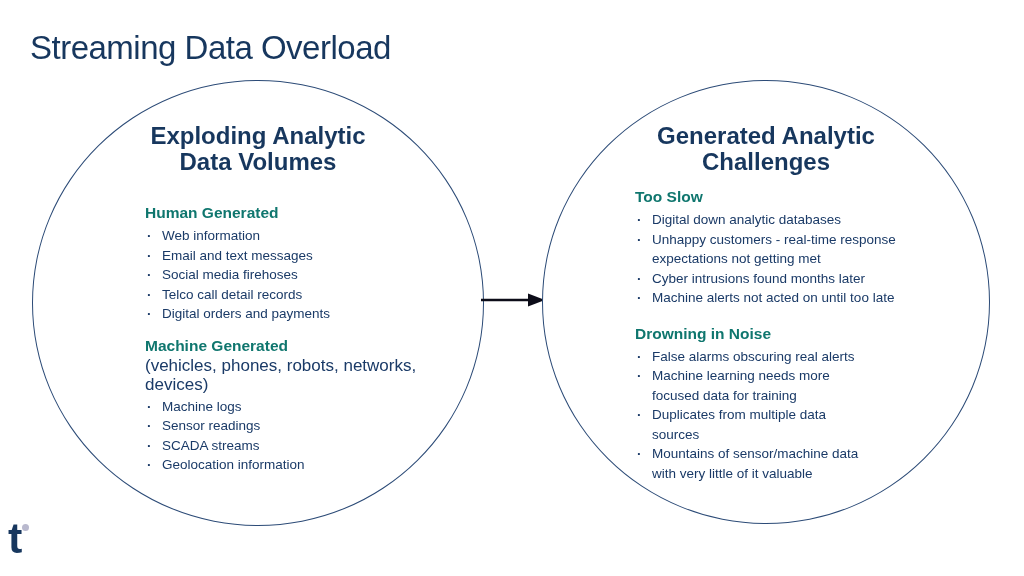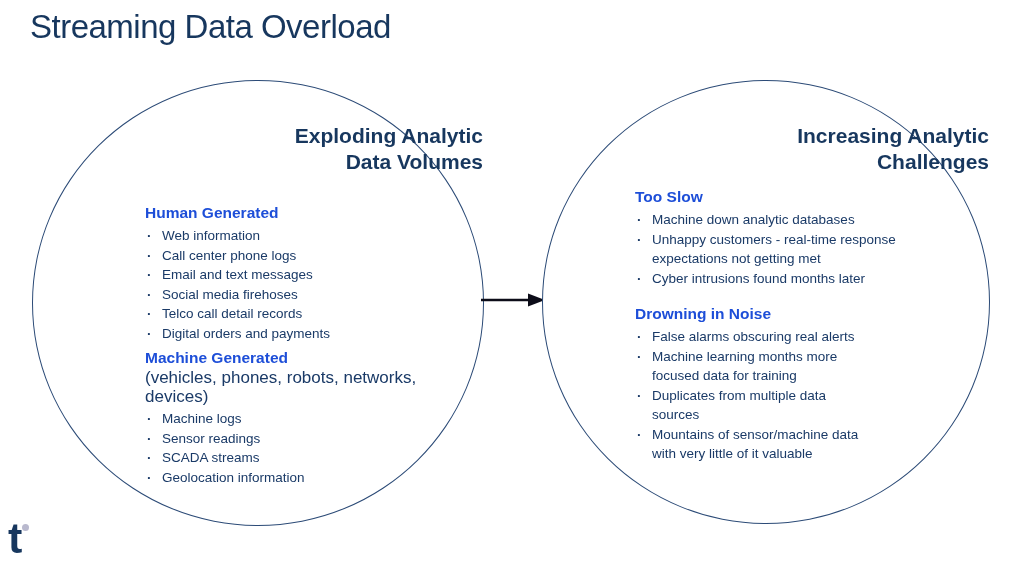--- a/index.html
+++ b/index.html
@@ -3,44 +3,44 @@
 <meta charset="utf-8">
 <style>
   html,body{margin:0;padding:0;}
   body{
     width:1024px;height:576px;position:relative;overflow:hidden;
     background:#ffffff;
     font-family:"Liberation Sans", sans-serif;
     color:#1a3a67;
   }
   .page-title{
-    position:absolute;left:30px;top:8px;
+    position:absolute;left:30px;top:29px;
     font-size:33px;font-weight:400;letter-spacing:-0.5px;
     color:#17375e;white-space:nowrap;
   }
   .circle{
     position:absolute;border:1.5px solid #2c4b77;border-radius:50%;
     background:#ffffff;box-sizing:border-box;
   }
   .circle-left{left:32px;top:80px;width:452px;height:446px;}
   .circle-right{left:542px;top:80px;width:448px;height:444px;}
   .circle-title{
     position:absolute;left:0;top:42px;width:100%;
-    text-align:right;font-size:21px;font-weight:bold;line-height:26px;
+    text-align:center;font-size:24px;font-weight:bold;line-height:26px;
     color:#17375e;white-space:pre-line;
   }
   .content{position:absolute;}
   .content-left{left:112px;top:122px;width:282px;}
   .content-right{left:92px;top:106px;width:308px;}
   .sec-head{
     font-size:15.5px;font-weight:bold;line-height:20px;margin:0;
-    color:#1d4ed8;
+    color:#0f766e;
   }
   .sec-note{font-size:17px;line-height:19px;margin:0;}
-  .sec-gap-left{margin-top:5px;}
+  .sec-gap-left{margin-top:12px;}
   .sec-gap-right{margin-top:16px;}
   ul.bullets{list-style:none;margin:3px 0 0 0;padding:0;}
   ul.bullets li{
     display:flex;align-items:flex-start;
     font-size:13.5px;line-height:19.5px;
   }
   .dot{flex:0 0 15px;text-align:left;padding-left:2px;}
   .dot::before{content:"\00B7";font-weight:bold;color:#1a3a67;}
   .btxt{white-space:pre-line;}
   .arrow-wrap{position:absolute;left:480px;top:291px;width:66px;height:18px;}
@@ -61,24 +61,20 @@
 <div class="circle circle-left">
   <div class="circle-title">Exploding Analytic
 Data Volumes</div>
   <div class="content content-left">
 
     <h3 class="sec-head">Human Generated</h3>
     <ul class="bullets">
       <li>
           <span class="dot"></span>
           <span class="btxt">Web information</span>
-        </li>
-      <li>
-          <span class="dot"></span>
-          <span class="btxt">Call center phone logs</span>
         </li>
       <li>
           <span class="dot"></span>
           <span class="btxt">Email and text messages</span>
         </li>
       <li>
           <span class="dot"></span>
           <span class="btxt">Social media firehoses</span>
         </li>
       <li>
@@ -115,50 +111,54 @@
 </div>
 
 <div class="arrow-wrap">
   <svg width="66" height="18" viewBox="0 0 66 18">
     <line x1="1" y1="9" x2="50" y2="9" stroke="#0c0c18" stroke-width="2.6"></line>
     <polygon points="48,2.5 65,9 48,15.5" fill="#0c0c18"></polygon>
   </svg>
 </div>
 
 <div class="circle circle-right">
-  <div class="circle-title">Increasing Analytic
+  <div class="circle-title">Generated Analytic
 Challenges</div>
   <div class="content content-right">
 
     <h3 class="sec-head">Too Slow</h3>
     <ul class="bullets">
       <li>
           <span class="dot"></span>
-          <span class="btxt">Machine down analytic databases</span>
+          <span class="btxt">Digital down analytic databases</span>
         </li>
       <li>
           <span class="dot"></span>
           <span class="btxt">Unhappy customers - real-time response
 expectations not getting met</span>
         </li>
       <li>
           <span class="dot"></span>
           <span class="btxt">Cyber intrusions found months later</span>
+        </li>
+      <li>
+          <span class="dot"></span>
+          <span class="btxt">Machine alerts not acted on until too late</span>
         </li>
     </ul>
 
     <h3 class="sec-head sec-gap-right">Drowning in Noise</h3>
     <ul class="bullets">
       <li>
           <span class="dot"></span>
           <span class="btxt">False alarms obscuring real alerts</span>
         </li>
       <li>
           <span class="dot"></span>
-          <span class="btxt">Machine learning months more
+          <span class="btxt">Machine learning needs more
 focused data for training</span>
         </li>
       <li>
           <span class="dot"></span>
           <span class="btxt">Duplicates from multiple data
 sources</span>
         </li>
       <li>
           <span class="dot"></span>
           <span class="btxt">Mountains of sensor/machine data

